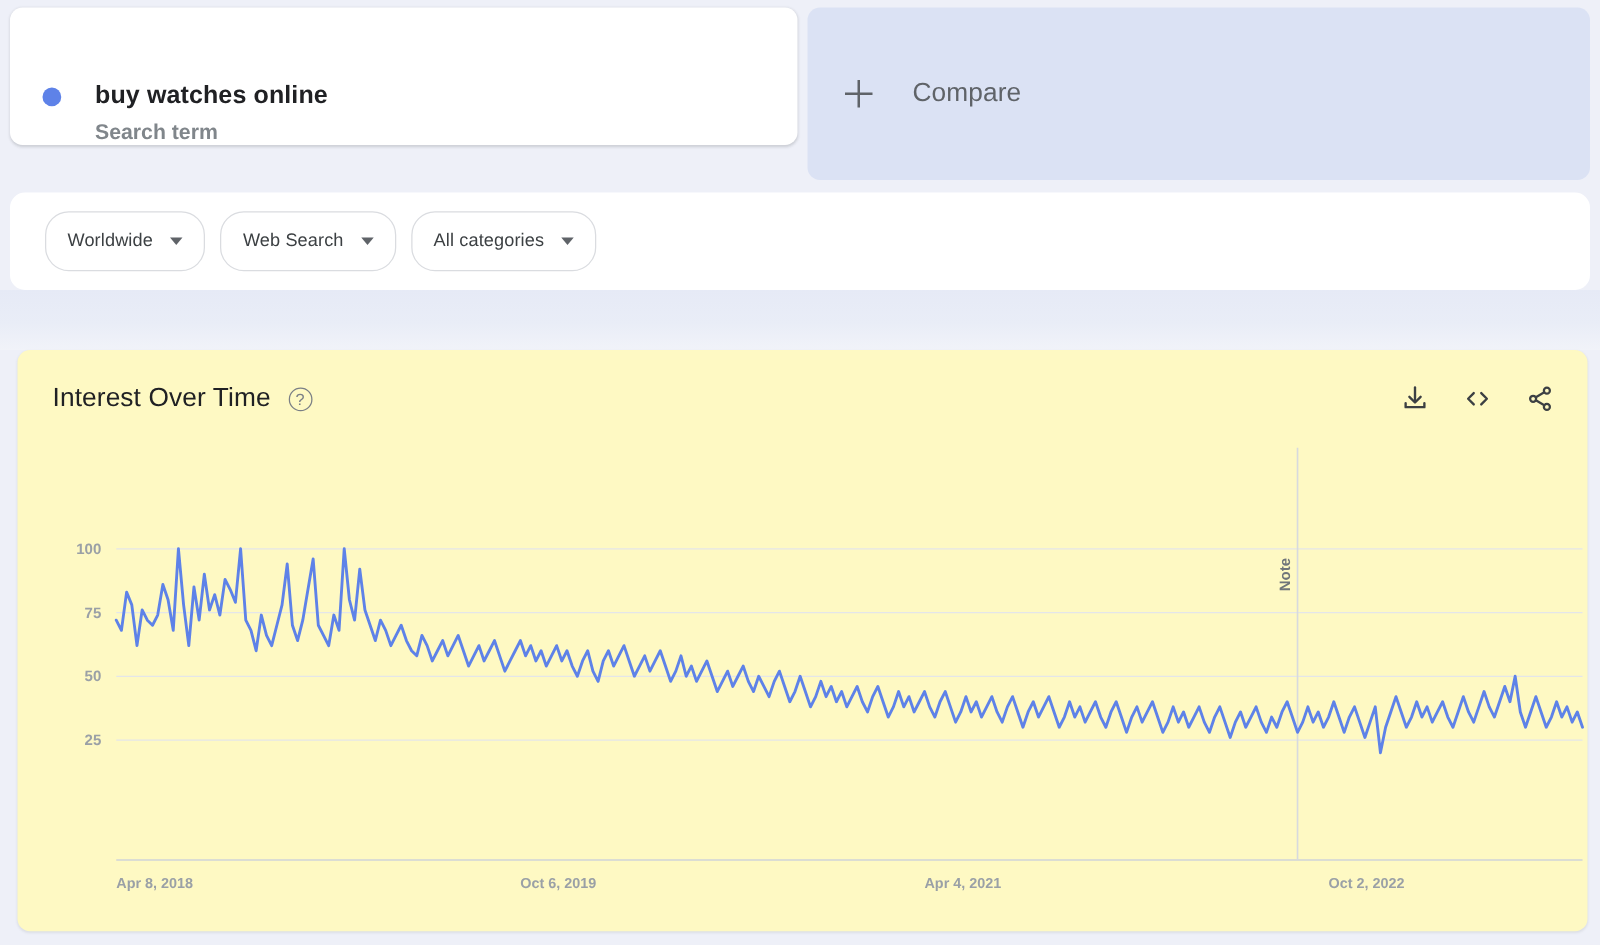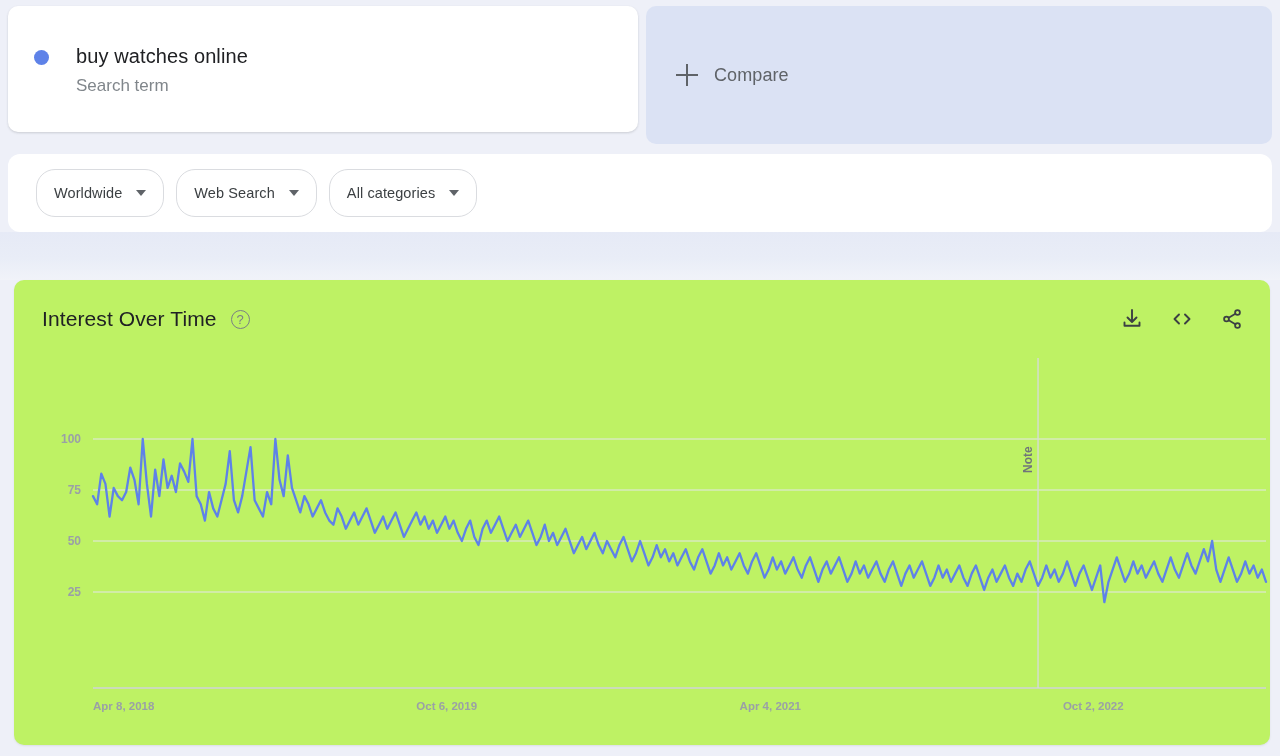--- a/index.html
+++ b/index.html
@@ -8,24 +8,24 @@
     font-family: "Liberation Sans", sans-serif;
     background: #f1f3f9;
     overflow: hidden;
   }
   .page { position: relative; width: 1280px; height: 756px; background: #eef0f8; }
 
   
   .top-row { position: absolute; left: 0; top: 0; width: 1280px; height: 148px; }
 
   .term-card {
-    position: absolute; left: 8px; top: 6px; width: 630px; height: 126px;
+    position: absolute; left: 8px; top: 6px; width: 630px; height: 110px;
     background: #ffffff; border-radius: 10px;
     box-shadow: 0 1px 2px rgba(60,64,67,.12), 0 1px 3px rgba(60,64,67,.08);
-    display: flex; align-items: center;
+    display: flex; align-items: flex-end; font-weight: bold;
   }
   .term-inner { display: flex; align-items: flex-start; padding-left: 26px; }
   .term-dot {
     width: 15px; height: 15px; border-radius: 50%;
     background: #5e82e8; margin-top: 7px; flex: none;
   }
   .term-texts { margin-left: 27px; }
   .term-title { font-size: 20px; color: #202124; line-height: 26px; letter-spacing: .1px; }
   .term-sub { font-size: 17px; color: #80868b; line-height: 20px; margin-top: 7px; }
 
@@ -37,21 +37,21 @@
   }
   .compare-inner { display: flex; align-items: center; padding-left: 30px; }
   .plus-icon {
     width: 22px; height: 22px; position: relative; flex: none;
   }
   .plus-icon:before, .plus-icon:after {
     content: ""; position: absolute; background: #5f6368;
   }
   .plus-icon:before { left: 0; top: 10px; width: 22px; height: 1.6px; }
   .plus-icon:after { top: 0; left: 10px; height: 22px; width: 1.6px; }
-  .compare-label { font-size: 18px; color: #5f6368; margin-left: 16px; letter-spacing: .1px; }
+  .compare-label { font-size: 21px; color: #5f6368; margin-left: 32px; letter-spacing: .1px; }
 
   
   .filter-bar {
     position: absolute; left: 8px; top: 154px; width: 1264px; height: 78px;
     background: #fff; border-radius: 12px;
     display: flex; align-items: center; padding-left: 28px; gap: 12px;
   }
   .chip {
     height: 48px; border: 1px solid #dadce0; border-radius: 19px;
     display: inline-flex; align-items: center; padding: 0 17px;
@@ -66,21 +66,21 @@
 
   
   .strip {
     position: absolute; left: 0; top: 232px; width: 1280px; height: 48px;
     background: linear-gradient(to bottom, #e6eaf6 0%, #e9edf7 55%, #f1f3f9 100%);
   }
 
   
   .chart-card {
     position: absolute; left: 14px; top: 280px; width: 1256px; height: 465px;
-    background: #bef264; border-radius: 10px;
+    background: #fef9c3; border-radius: 10px;
     box-shadow: 0 1px 2px rgba(60,64,67,.1);
   }
   .chart-head {
     position: absolute; left: 0; top: 0; width: 100%; height: 78px;
     display: flex; align-items: center; justify-content: space-between;
     padding: 0 26px 0 28px;
   }
   .chart-title-wrap { display: flex; align-items: center; }
   .chart-title { font-size: 21px; color: #202124; letter-spacing: .1px; }
   .help-icon {

